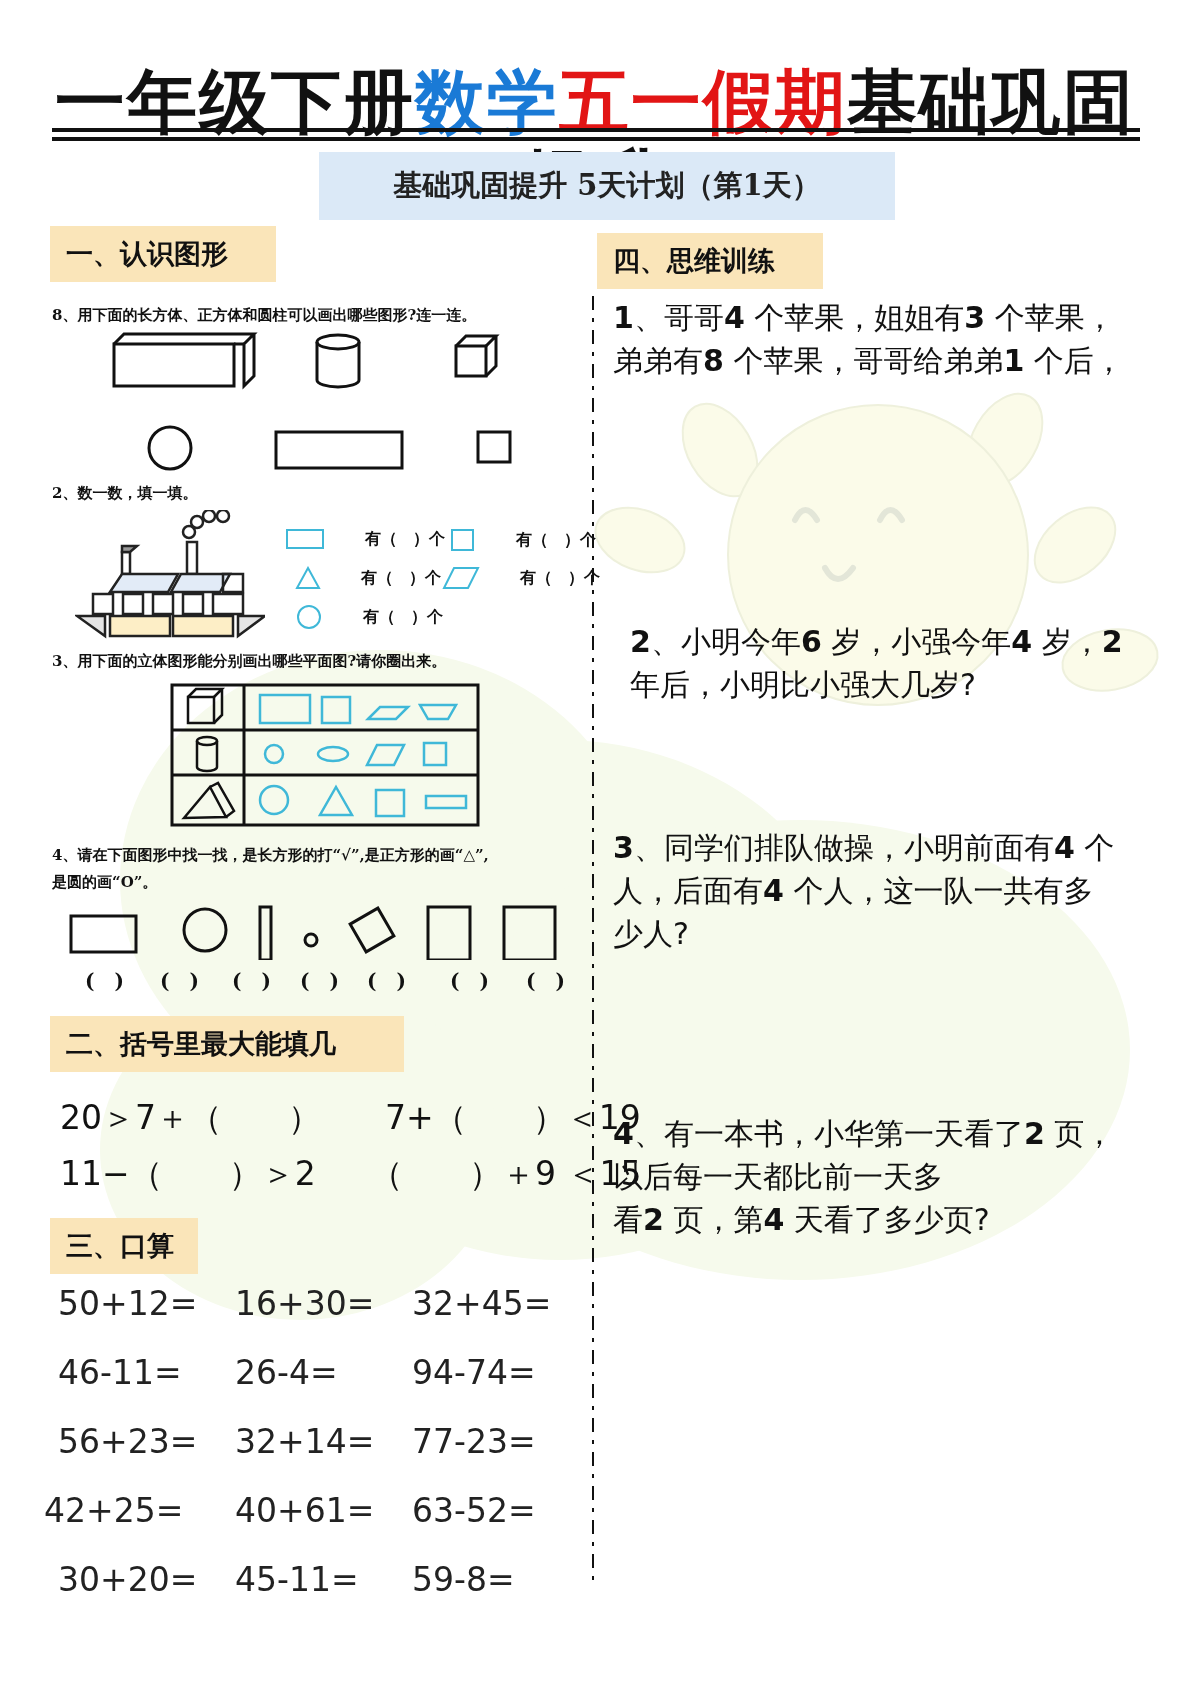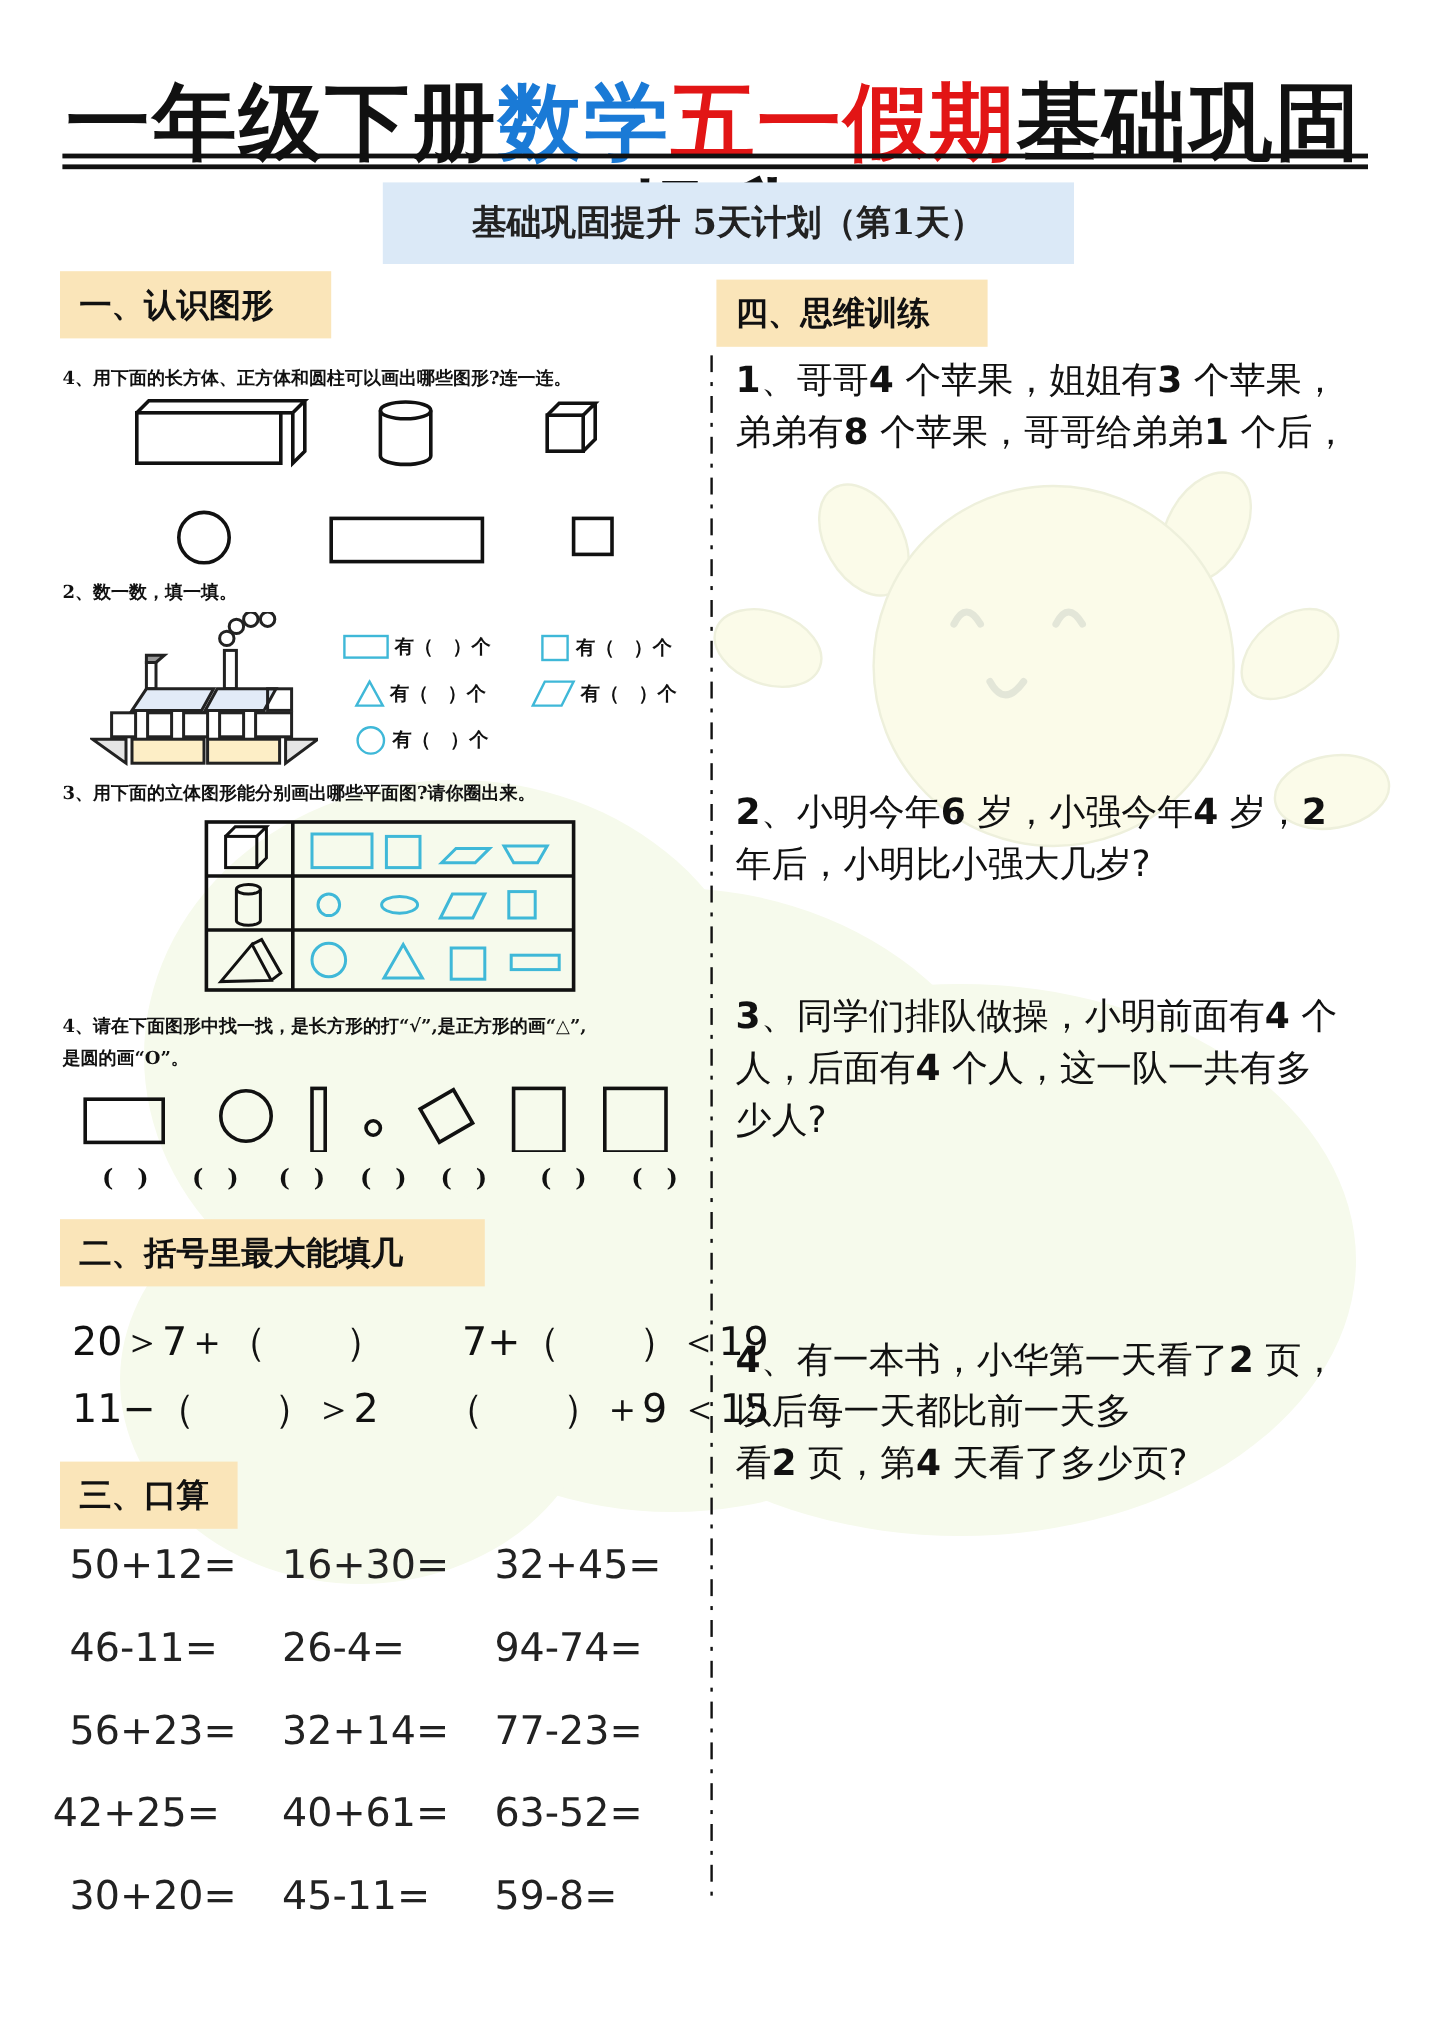--- a/index.html
+++ b/index.html
@@ -31,21 +31,21 @@
   }
 
   .divider { position: absolute; left: 592px; top: 296px; height: 1290px; width: 4px; z-index: 2;
     background: repeating-linear-gradient(to bottom, #111 0 14px, transparent 14px 22px, #111 22px 26px, transparent 26px 34px);
     background-size: 2px 34px; background-repeat: repeat-y; }
 
   .q-small { position: absolute; z-index: 2; font-family: "DejaVu Serif", "Liberation Serif", serif; font-weight: bold; font-size: 15px; color: #111; }
 
   .shape-svg { position: absolute; z-index: 2; }
 
-  .count-item { position: absolute; z-index: 2; font-family: "DejaVu Serif", "Liberation Serif", serif; font-weight: bold; font-size: 16px; display: flex; align-items: center; }
+  .count-item { position: absolute; z-index: 2; font-family: "DejaVu Serif", "Liberation Serif", serif; font-weight: bold; font-size: 16px; display: flex; align-items: center; gap: 36px; }
   .count-item svg { margin-right: 4px; }
 
   .paren-row { position: absolute; left: 60px; top: 968px; width: 530px; height: 30px; z-index: 2; }
   .paren-row span { position: absolute; font-size: 20px; font-family: "DejaVu Serif", serif; font-weight: bold; }
 
   .ineq { position: absolute; z-index: 2; font-family: "DejaVu Sans", sans-serif; font-size: 33px; color: #111; white-space: pre; }
 
   .calc { position: absolute; z-index: 2; font-family: "DejaVu Sans", sans-serif; font-size: 33px; color: #222; }
 
   .problem { position: absolute; left: 613px; z-index: 2; font-family: "DejaVu Sans", "Liberation Sans", sans-serif; font-size: 30px; line-height: 43px; color: #111; width: 540px; }
@@ -79,21 +79,21 @@
 <div class="title">
   <span>一年级下册</span><span class="blue">数学</span><span class="red">五一假期</span><span>基础巩固提升</span>
 </div>
 <div class="title-rule1"></div>
 <div class="title-rule2"></div>
 
 <div class="subtitle">基础巩固提升 5天计划（第1天）</div>
 
 <div class="sec-head" style="left:50px; top:226px; width:226px; height:56px;">一、认识图形</div>
 
-<div class="q-small" style="left:52px; top:306px;">4、用下面的长方体、正方体和圆柱可以画出哪些图形?连一连。</div>
+<div class="q-small" style="left:52px; top:306px;">8、用下面的长方体、正方体和圆柱可以画出哪些图形?连一连。</div>
 
 <svg class="shape-svg" style="left:100px; top:330px;" width="420" height="150" viewBox="0 0 420 150">
   <g fill="none" stroke="#111" stroke-width="3">
 
     <g>
       <rect x="14" y="14" width="120" height="42"></rect>
       <path d="M14 14 L24 4 L154 4 L144 14 M144 14 L144 56 L154 46 L154 4"></path>
       <path d="M134 14 L144 14"></path>
     </g>
 
@@ -262,21 +262,21 @@
 <div class="calc" style="left:412px; top:1560px;">59-8=</div>
 
 <div class="divider"></div>
 
 <div class="sec-head" style="left:597px; top:233px; width:226px; height:56px;">四、思维训练</div>
 
 <div class="problem" style="top:296px;">
   <div><b>1</b>、哥哥<b>4</b> 个苹果，姐姐有<b>3</b> 个苹果，</div>
   <div>弟弟有<b>8</b> 个苹果，哥哥给弟弟<b>1</b> 个后，</div>
 </div>
-<div class="problem" style="top:656px;">
+<div class="problem" style="top:620px;margin-left:17px;">
   <div><b>2</b>、小明今年<b>6</b> 岁，小强今年<b>4</b> 岁，<b>2</b></div>
   <div>年后，小明比小强大几岁?</div>
 </div>
 <div class="problem" style="top:826px;">
   <div><b>3</b>、同学们排队做操，小明前面有<b>4</b> 个</div>
   <div>人，后面有<b>4</b> 个人，这一队一共有多</div>
   <div>少人?</div>
 </div>
 <div class="problem" style="top:1112px;">
   <div><b>4</b>、有一本书，小华第一天看了<b>2</b> 页，</div>

